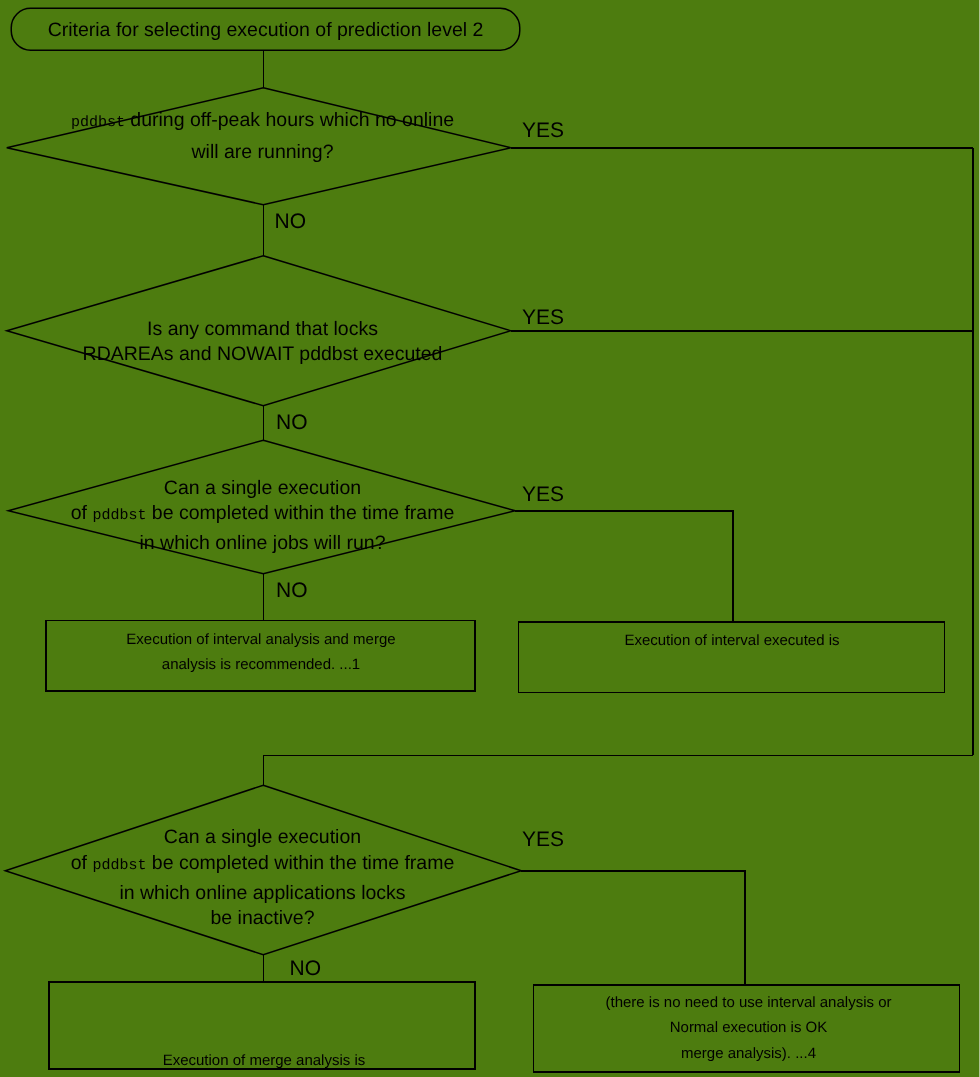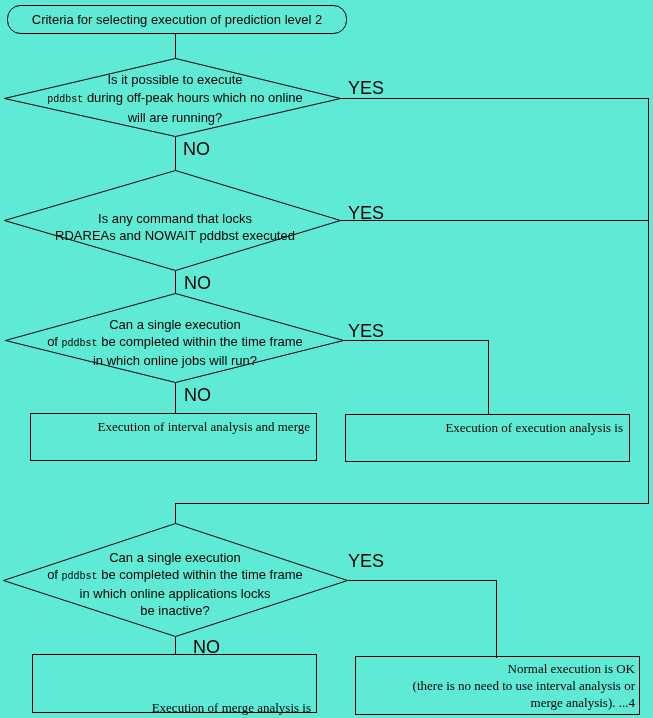--- a/index.html
+++ b/index.html
@@ -1,43 +1,43 @@
 <!DOCTYPE html>
 <html><head>
 <meta charset="utf-8">
 <style>
   html, body { margin: 0; padding: 0; background: #ffffff; }
   .canvas {
     position: relative;
     width: 653px;
     height: 718px;
-    background: #5eead4;
+    background: #4d7c0f;
     color: #000000;
     font-family: "Liberation Sans", sans-serif;
     overflow: hidden;
   }
   .canvas svg { position: absolute; left: 0; top: 0; }
   .abs { position: absolute; }
   .terminator-label {
     left: 7px; top: 5px; width: 340px; height: 29px;
     display: flex; align-items: center; justify-content: center;
     font-size: 13px; white-space: nowrap;
   }
   .dtext {
     left: 15px; width: 320px;
     text-align: center;
     font-size: 13px; line-height: 17px;
     white-space: nowrap;
   }
   .dtext.lh18 { line-height: 18px; }
   .btext {
-    font-size: 13px; line-height: 17px;
-    text-align: right; white-space: nowrap; font-family: Liberation Serif, serif;
+    font-size: 10px; line-height: 17px;
+    text-align: center; white-space: nowrap;
   }
-  .branch { font-size: 18px; white-space: nowrap; }
+  .branch { font-size: 14px; white-space: nowrap; }
   .code { font-family: Liberation Mono, monospace; font-size: 10px; }
 </style>
 </head>
 <body>
 
 <div class="canvas">
 
   <svg width="653" height="718" viewBox="0 0 653 718">
     <g fill="none" stroke-width="1" stroke="#000000">
 
@@ -67,21 +67,20 @@
       <line x1="175.5" y1="636.5" x2="175.5" y2="654.5" shape-rendering="crispEdges"></line>
 
       <rect x="32.5" y="654.5" width="284" height="58" shape-rendering="crispEdges"></rect>
       <rect x="355.5" y="656.5" width="284" height="58" shape-rendering="crispEdges"></rect>
     </g>
   </svg>
 
   <div class="abs terminator-label">Criteria for selecting execution of prediction level 2</div>
 
   <div class="abs dtext lh18" style="top:71px;">
-    <div><span>Is it possible to execute</span></div>
     <div><span class="code">pddbst</span><span> during off-peak hours which no online</span></div>
     <div><span>will are running?</span></div>
   </div>
   <div class="abs branch" style="left:348px;top:78px;">YES</div>
   <div class="abs branch" style="left:183px;top:139px;">NO</div>
 
   <div class="abs dtext" style="top:194px;margin-top:16px;">
     <div><span>Is any command that locks</span></div>
     <div><span>RDAREAs and NOWAIT pddbst executed</span></div>
   </div>
@@ -91,39 +90,40 @@
   <div class="abs dtext" style="top:316px;">
     <div><span>Can a single execution</span></div>
     <div><span>of </span><span class="code">pddbst</span><span> be completed within the time frame</span></div>
     <div><span>in which online jobs will run?</span></div>
   </div>
   <div class="abs branch" style="left:348px;top:321px;">YES</div>
   <div class="abs branch" style="left:184px;top:385px;">NO</div>
 
   <div class="abs btext" style="left:38px;top:418px;width:272px;">
     <div><span>Execution of interval analysis and merge</span></div>
+    <div><span>analysis is recommended. ...1</span></div>
   </div>
 
   <div class="abs btext" style="left:353px;top:419px;width:270px;">
-    <div><span>Execution of execution analysis is</span></div>
+    <div><span>Execution of interval executed is</span></div>
   </div>
 
   <div class="abs dtext" style="top:549px;">
     <div><span>Can a single execution</span></div>
     <div><span>of </span><span class="code">pddbst</span><span> be completed within the time frame</span></div>
     <div><span>in which online applications locks</span></div>
     <div><span>be inactive?</span></div>
   </div>
   <div class="abs branch" style="left:348px;top:551px;">YES</div>
   <div class="abs branch" style="left:193px;top:637px;">NO</div>
 
   <div class="abs btext" style="left:41px;top:663px;width:270px;margin-top:36px;">
     <div><span>Execution of merge analysis is</span></div>
     <div><span>prediction. ...3</span></div>
   </div>
 
   <div class="abs btext" style="left:363px;top:660px;width:272px;">
+    <div><span>(there is no need to use interval analysis or</span></div>
     <div><span>Normal execution is OK</span></div>
-    <div><span>(there is no need to use interval analysis or</span></div>
     <div><span>merge analysis). ...4</span></div>
   </div>
 
 </div>
 
 </body></html>

